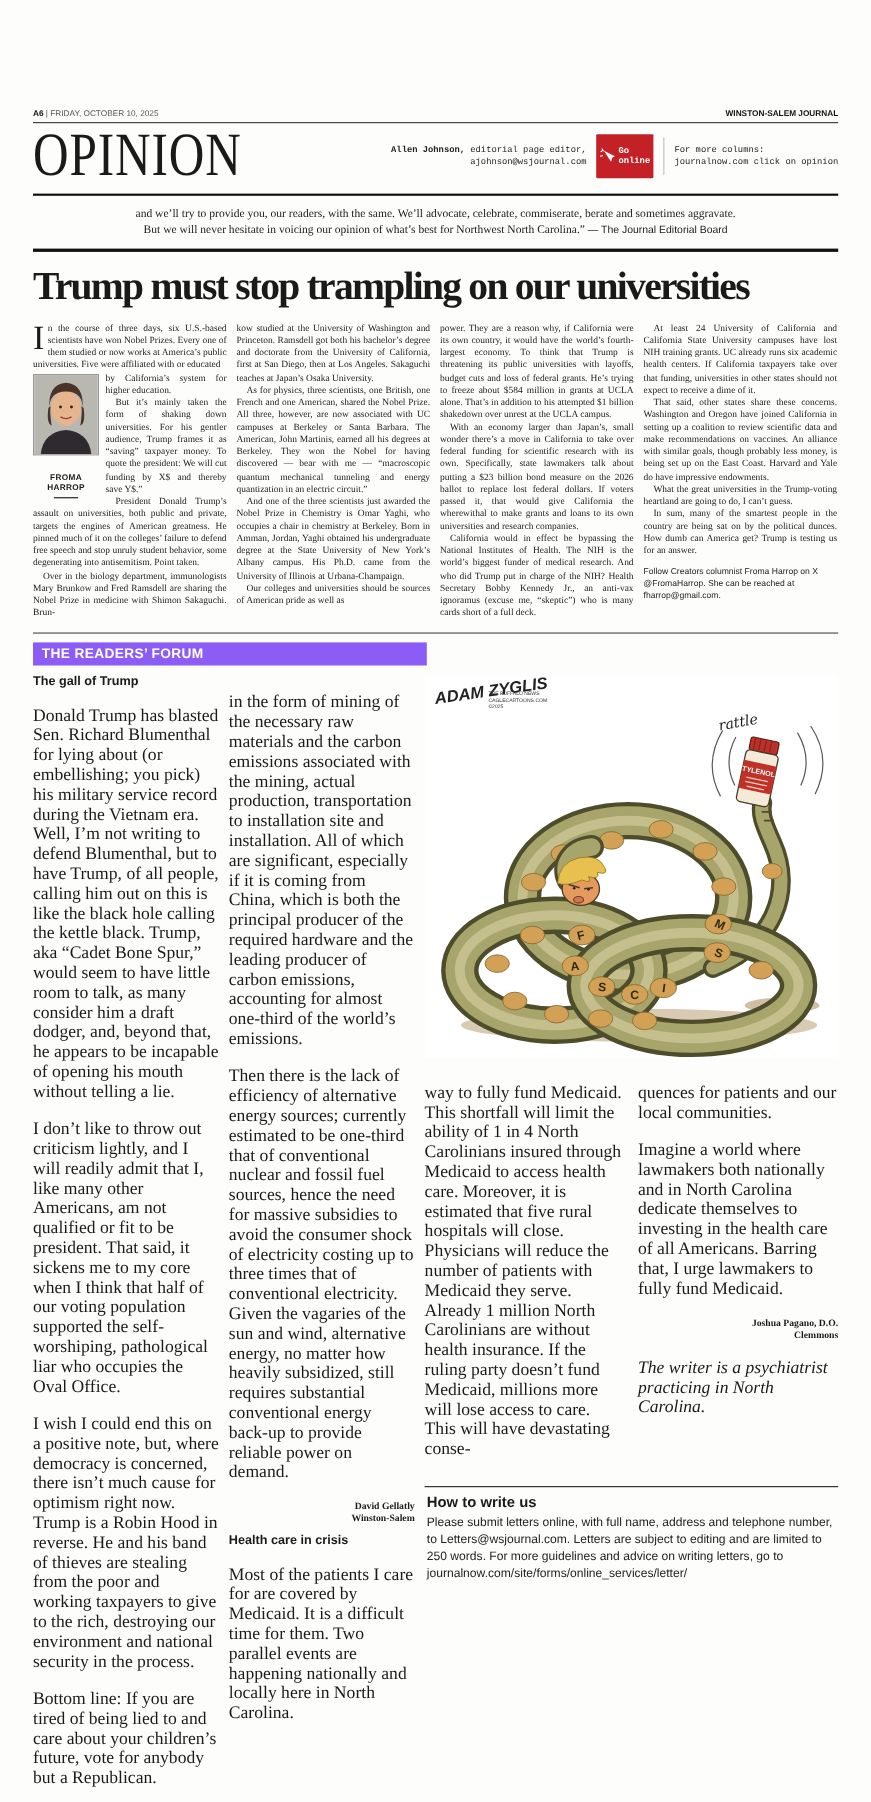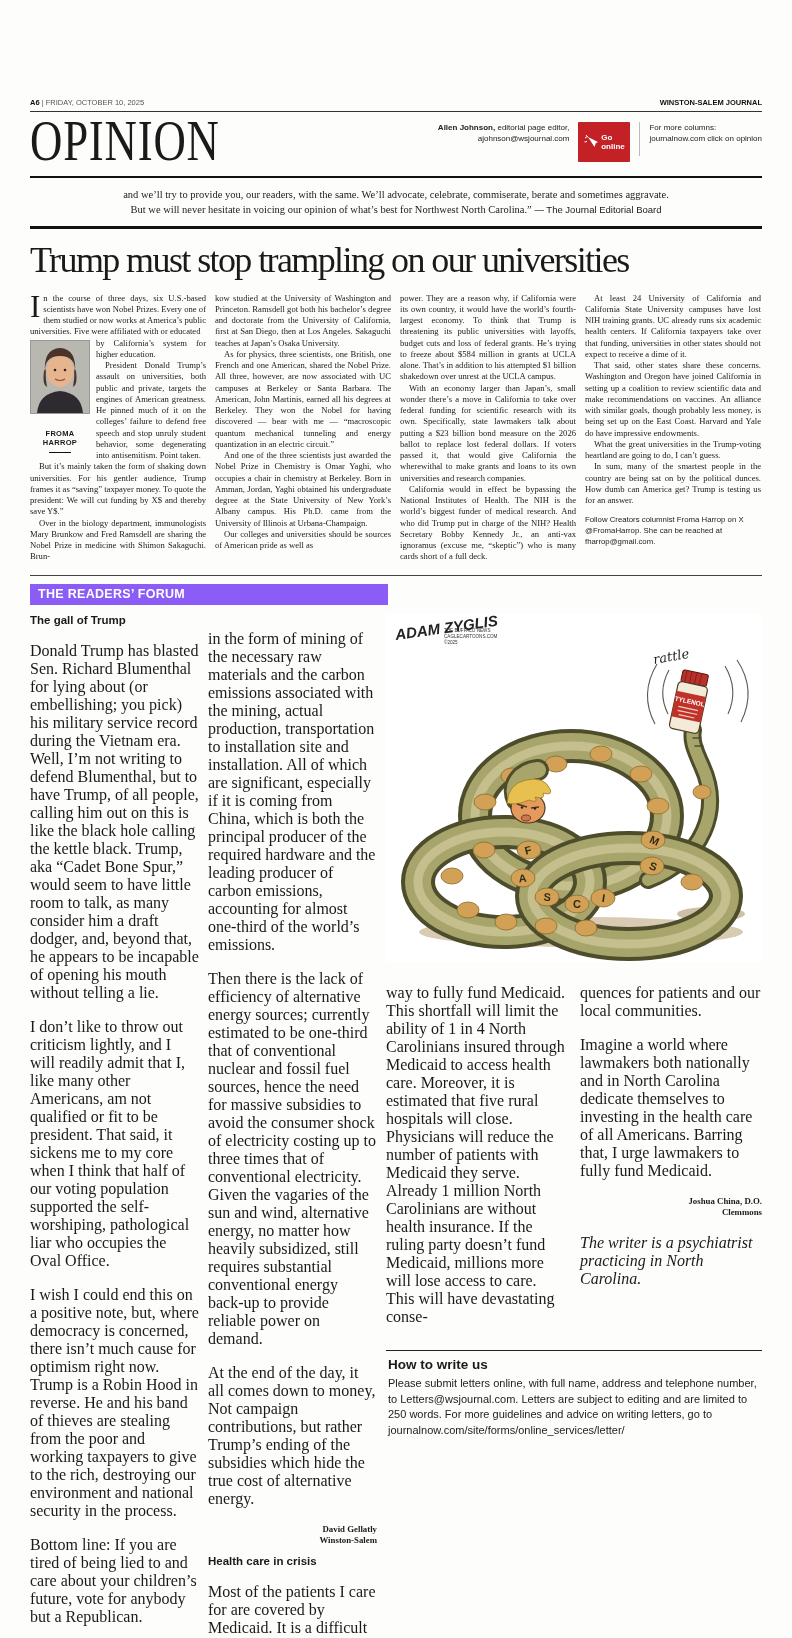--- a/index.html
+++ b/index.html
@@ -9,33 +9,33 @@
   
   .topbar{display:flex;justify-content:space-between;align-items:flex-end;
           font-family:"Liberation Sans",sans-serif;font-size:7.5px;color:#555;
           border-bottom:1px solid #333;padding-bottom:4px;}
   .topbar b{color:#111;}
   
   .masthead{display:flex;justify-content:space-between;align-items:center;
             border-bottom:2px solid #111;padding:4px 0 8px;}
   .mast-title{font-size:56px;line-height:0.92;letter-spacing:1px;font-weight:400;
               transform:scale(0.8,1);transform-origin:left center;white-space:nowrap;}
-  .mast-right{display:flex;align-items:flex-start;gap:9px;font-family:Liberation Sans, sans-serif;
+  .mast-right{display:flex;align-items:center;gap:9px;font-family:Liberation Mono, monospace;
               font-size:8px;line-height:1.4;color:#222;}
   .editor-block{text-align:right;}
   .badge{width:48px;height:36px;background:#c42127;color:#fff;border-radius:1px;
          display:flex;align-items:center;justify-content:center;gap:2px;padding:2px;}
   .badge .btxt{font-size:8px;font-weight:bold;line-height:1.15;}
   .vdiv{width:1px;height:34px;background:#bbb;}
   
   .mission{text-align:center;font-size:10.5px;line-height:1.5;margin:9px auto 8px;width:712px;}
   .mission .tail{font-family:"Liberation Sans",sans-serif;font-weight:normal;font-size:9.5px;}
   .rule-thick{border-top:3px solid #111;}
   
-  .head1{font-weight:400;font-size:36px;letter-spacing:-1.6px;margin:12px 0 12px;line-height:1.1;}
+  .head1{font-weight:700;font-size:36px;letter-spacing:-1.6px;margin:12px 0 12px;line-height:1.1;}
   
   .cols{display:flex;gap:9px;font-size:8.6px;line-height:1.31;text-align:justify;}
   .c4{width:176px;}
   .cols p{margin:0;text-indent:9px;}
   .cols p.noind{text-indent:0;}
   p.dc{margin:0;text-indent:0;}
   p.dc::first-letter{float:left;font-size:31px;line-height:25px;padding:1px 3px 0 0;}
   
   .author-fig{float:left;width:60px;margin:2px 6px 1px 0;text-align:center;
               font-family:"Liberation Sans",sans-serif;}
@@ -130,22 +130,22 @@
           <path d="M24 38 Q29 41 34 38" stroke="#8a4a3a" stroke-width="1.2" fill="none"></path>
         </svg>
         <figcaption class="author-name">
           <div>FROMA</div>
           <div>HARROP</div>
         </figcaption>
         <div class="author-dash"></div>
       </figure>
       <div>
           <p class="noind">by California’s system for higher education.</p>
+          <p>But it’s mainly taken the form of shaking down universities. For his gentler audience, Trump frames it as “saving” taxpayer money. To quote the president: We will cut funding by X$ and thereby save Y$.”</p>
           <p>President Donald Trump’s assault on universities, both public and private, targets the engines of American greatness. He pinned much of it on the colleges’ failure to defend free speech and stop unruly student behavior, some degenerating into antisemitism. Point taken.</p>
-          <p>But it’s mainly taken the form of shaking down universities. For his gentler audience, Trump frames it as “saving” taxpayer money. To quote the president: We will cut funding by X$ and thereby save Y$.”</p>
           <p>Over in the biology department, immunologists Mary Brunkow and Fred Ramsdell are sharing the Nobel Prize in medicine with Shimon Sakaguchi. Brun-</p>
         </div>
     </div>
     <div class="c4">
         <p class="noind">kow studied at the University of Washington and Princeton. Ramsdell got both his bachelor’s degree and doctorate from the University of California, first at San Diego, then at Los Angeles. Sakaguchi teaches at Japan’s Osaka University.</p>
         <p>As for physics, three scientists, one British, one French and one American, shared the Nobel Prize. All three, however, are now associated with UC campuses at Berkeley or Santa Barbara. The American, John Martinis, earned all his degrees at Berkeley. They won the Nobel for having discovered — bear with me — “macroscopic quantum mechanical tunneling and energy quantization in an electric circuit.”</p>
         <p>And one of the three scientists just awarded the Nobel Prize in Chemistry is Omar Yaghi, who occupies a chair in chemistry at Berkeley. Born in Amman, Jordan, Yaghi obtained his undergraduate degree at the State University of New York’s Albany campus. His Ph.D. came from the University of Illinois at Urbana-Champaign.</p>
         <p>Our colleges and universities should be sources of American pride as well as</p>
       </div>
     <div class="c4">
@@ -174,21 +174,20 @@
             <p>I don’t like to throw out criticism lightly, and I will readily admit that I, like many other Americans, am not qualified or fit to be president. That said, it sickens me to my core when I think that half of our voting population supported the self-worshiping, pathological liar who occupies the Oval Office.</p>
             <p>I wish I could end this on a positive note, but, where democracy is concerned, there isn’t much cause for optimism right now. Trump is a Robin Hood in reverse. He and his band of thieves are stealing from the poor and working taxpayers to give to the rich, destroying our environment and national security in the process.</p>
             <p>Bottom line: If you are tired of being lied to and care about your children’s future, vote for anybody but a Republican.</p>
           </div>
 
       </div>
       <div class="c4">
         <div>
             <p class="noind">in the form of mining of the necessary raw materials and the carbon emissions associated with the mining, actual production, transportation to installation site and installation. All of which are significant, especially if it is coming from China, which is both the principal producer of the required hardware and the leading producer of carbon emissions, accounting for almost one-third of the world’s emissions.</p>
             <p>Then there is the lack of efficiency of alternative energy sources; currently estimated to be one-third that of conventional nuclear and fossil fuel sources, hence the need for massive subsidies to avoid the consumer shock of electricity costing up to three times that of conventional electricity. Given the vagaries of the sun and wind, alternative energy, no matter how heavily subsidized, still requires substantial conventional energy back-up to provide reliable power on demand.</p>
-            <p>At the end of the day, it all comes down to money, Not campaign contributions, but rather Trump’s ending of the subsidies which hide the true cost of alternative energy.</p>
           </div>
         <div class="sig">
           <div>David Gellatly</div>
           <div>Winston-Salem</div>
         </div>
         <h3 class="letter-title">Health care in crisis</h3>
         <div>
             <p>Most of the patients I care for are covered by Medicaid. It is a difficult time for them. Two parallel events are happening nationally and locally here in North Carolina.</p>
           </div>
       </div>
@@ -292,21 +291,21 @@
         <div class="rf-bot">
           <div class="cb">
               <p class="noind">way to fully fund Medicaid. This shortfall will limit the ability of 1 in 4 North Carolinians insured through Medicaid to access health care. Moreover, it is estimated that five rural hospitals will close. Physicians will reduce the number of patients with Medicaid they serve. Already 1 million North Carolinians are without health insurance. If the ruling party doesn’t fund Medicaid, millions more will lose access to care. This will have devastating conse-</p>
             </div>
           <div class="cb">
             <div>
                 <p class="noind">quences for patients and our local communities.</p>
                 <p>Imagine a world where lawmakers both nationally and in North Carolina dedicate themselves to investing in the health care of all Americans. Barring that, I urge lawmakers to fully fund Medicaid.</p>
               </div>
             <div class="sig">
-              <div>Joshua China, D.O.</div>
+              <div>Joshua Pagano, D.O.</div>
               <div>Clemmons</div>
             </div>
             <div class="itnote">
               <p>The writer is a psychiatrist practicing in North Carolina.</p>
             </div>
           </div>
         </div>
         
         <div class="howto">
           <h3>How to write us</h3>

